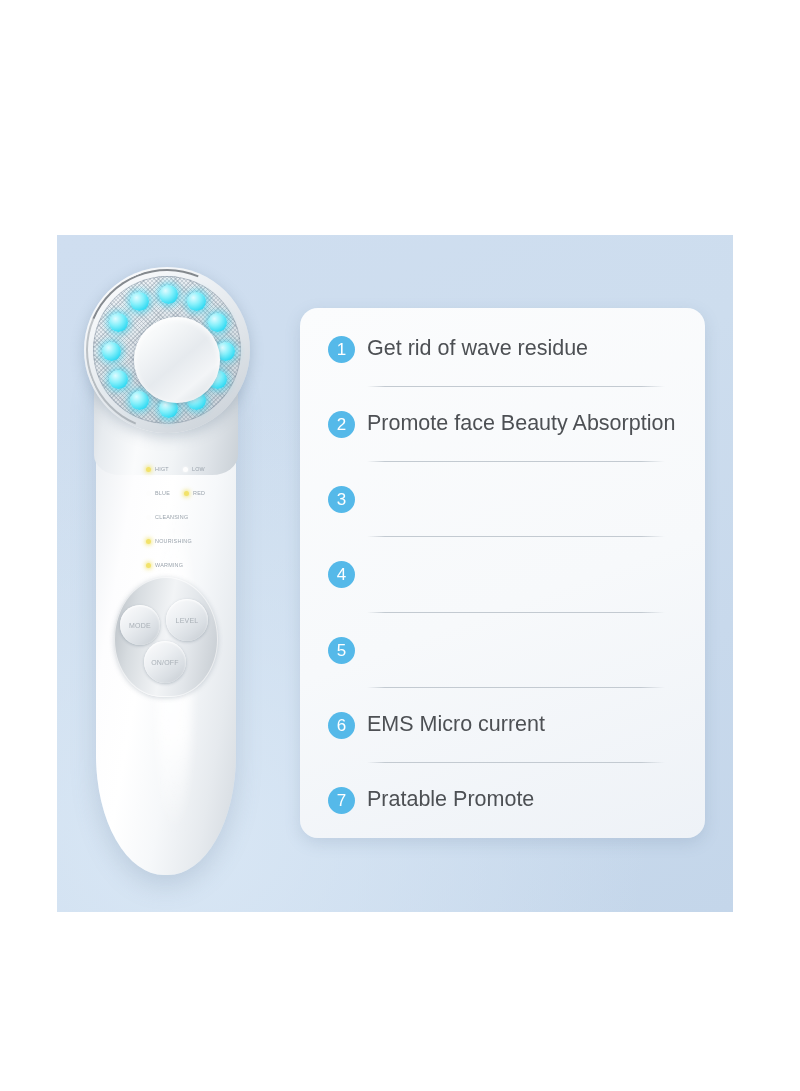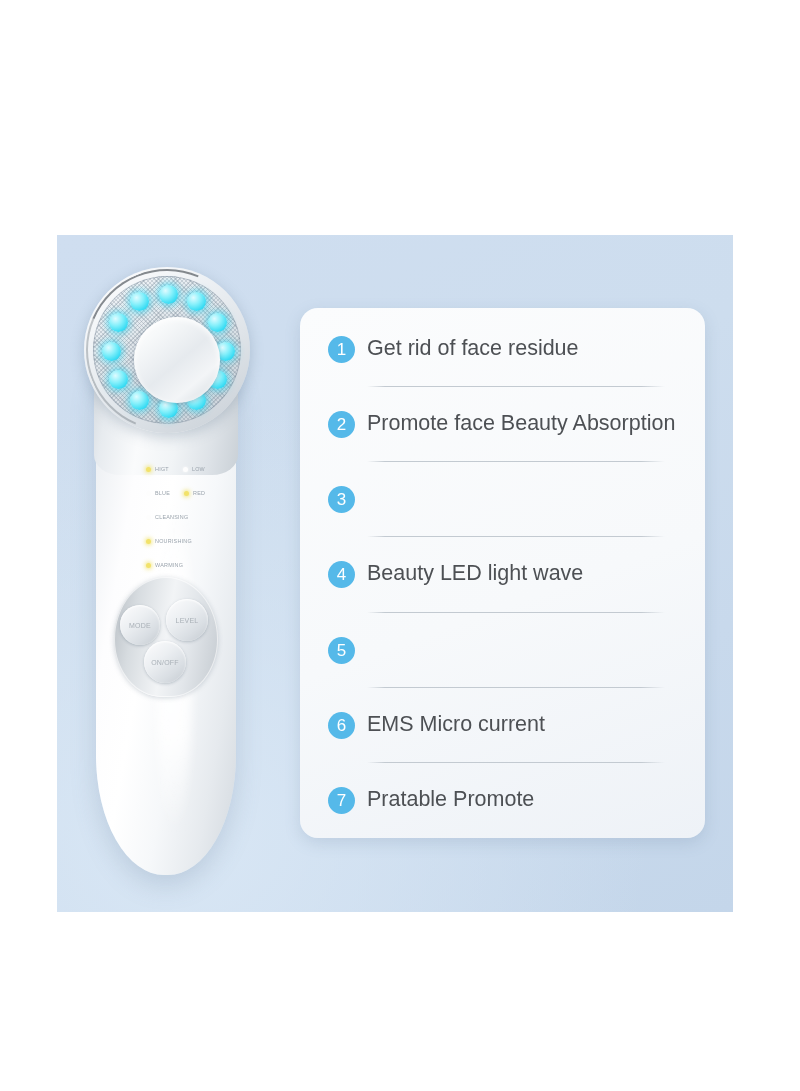--- a/index.html
+++ b/index.html
@@ -339,35 +339,34 @@
     <div class="ctrl-btn" id="btn-onoff">
       <span>ON/OFF</span>
     </div>
   </div>
 </div>
 
 <div id="feature-card">
   <div id="feature-list">
       <div class="feature-row">
         <div class="badge">1</div>
-        <div class="feature-text">Get rid of face residue</div>
+        <div class="feature-text">Get rid of wave residue</div>
       </div>
       <div class="divider"></div>
       <div class="feature-row">
         <div class="badge">2</div>
         <div class="feature-text">Promote face Beauty Absorption</div>
       </div>
       <div class="divider"></div>
       <div class="feature-row">
         <div class="badge">3</div>
       </div>
       <div class="divider"></div>
       <div class="feature-row">
         <div class="badge">4</div>
-        <div class="feature-text">Beauty LED light wave</div>
       </div>
       <div class="divider"></div>
       <div class="feature-row">
         <div class="badge">5</div>
       </div>
       <div class="divider"></div>
       <div class="feature-row">
         <div class="badge">6</div>
         <div class="feature-text">EMS Micro current</div>
       </div>

